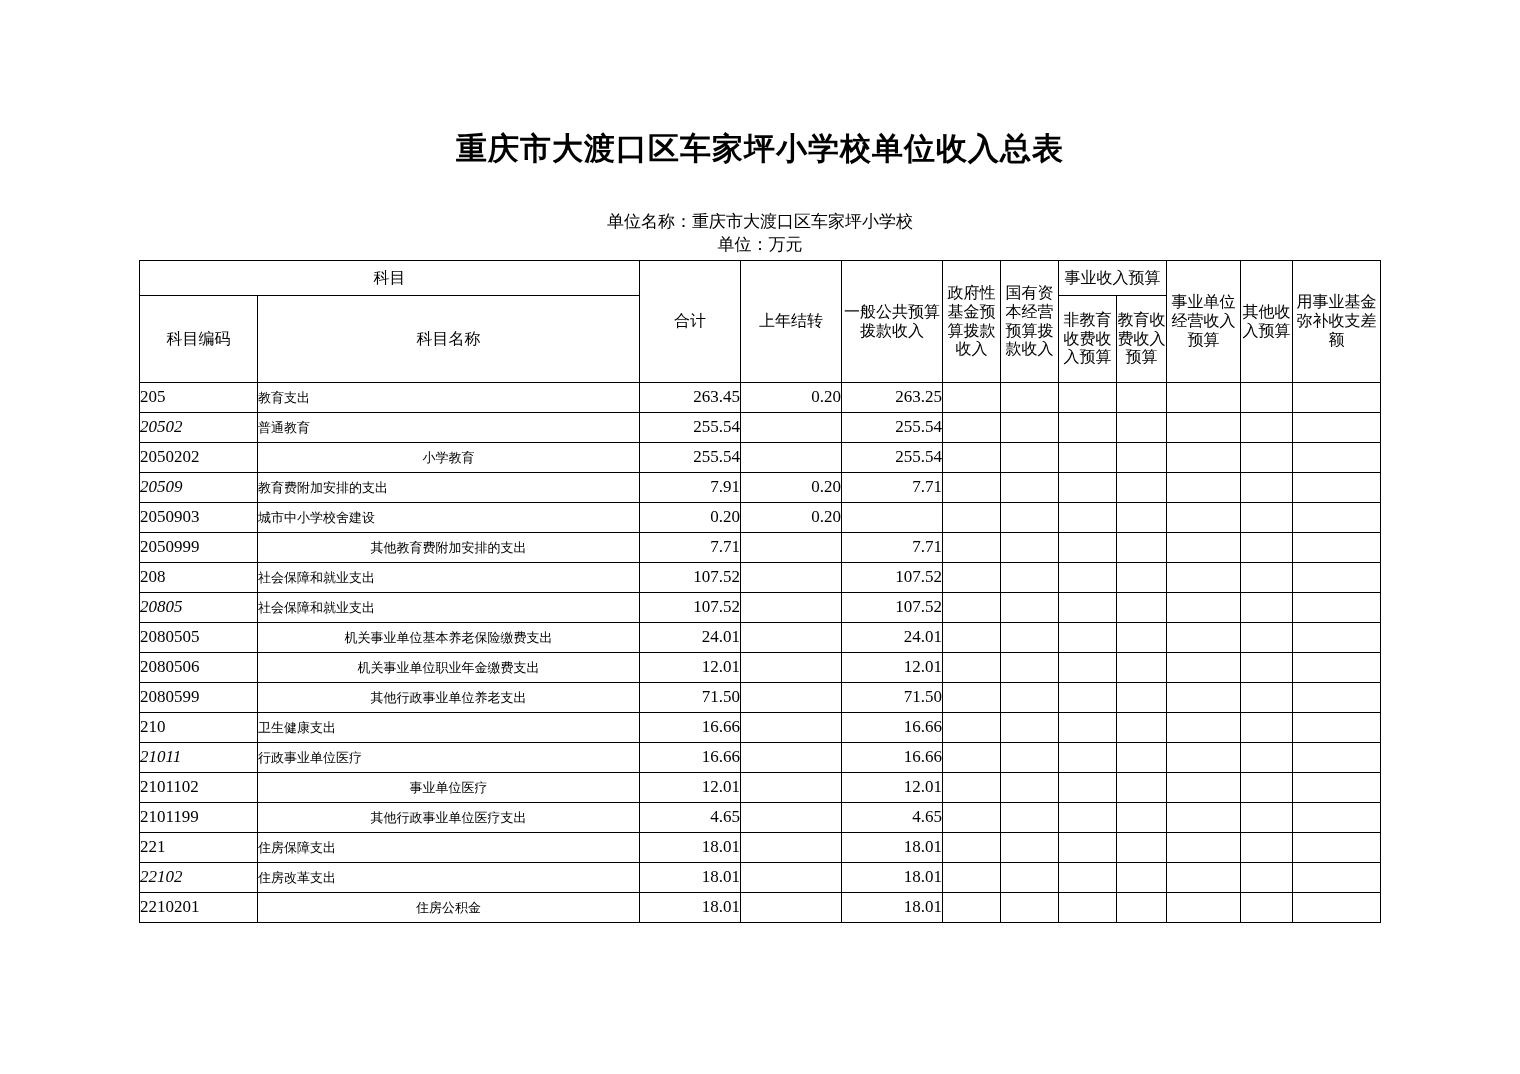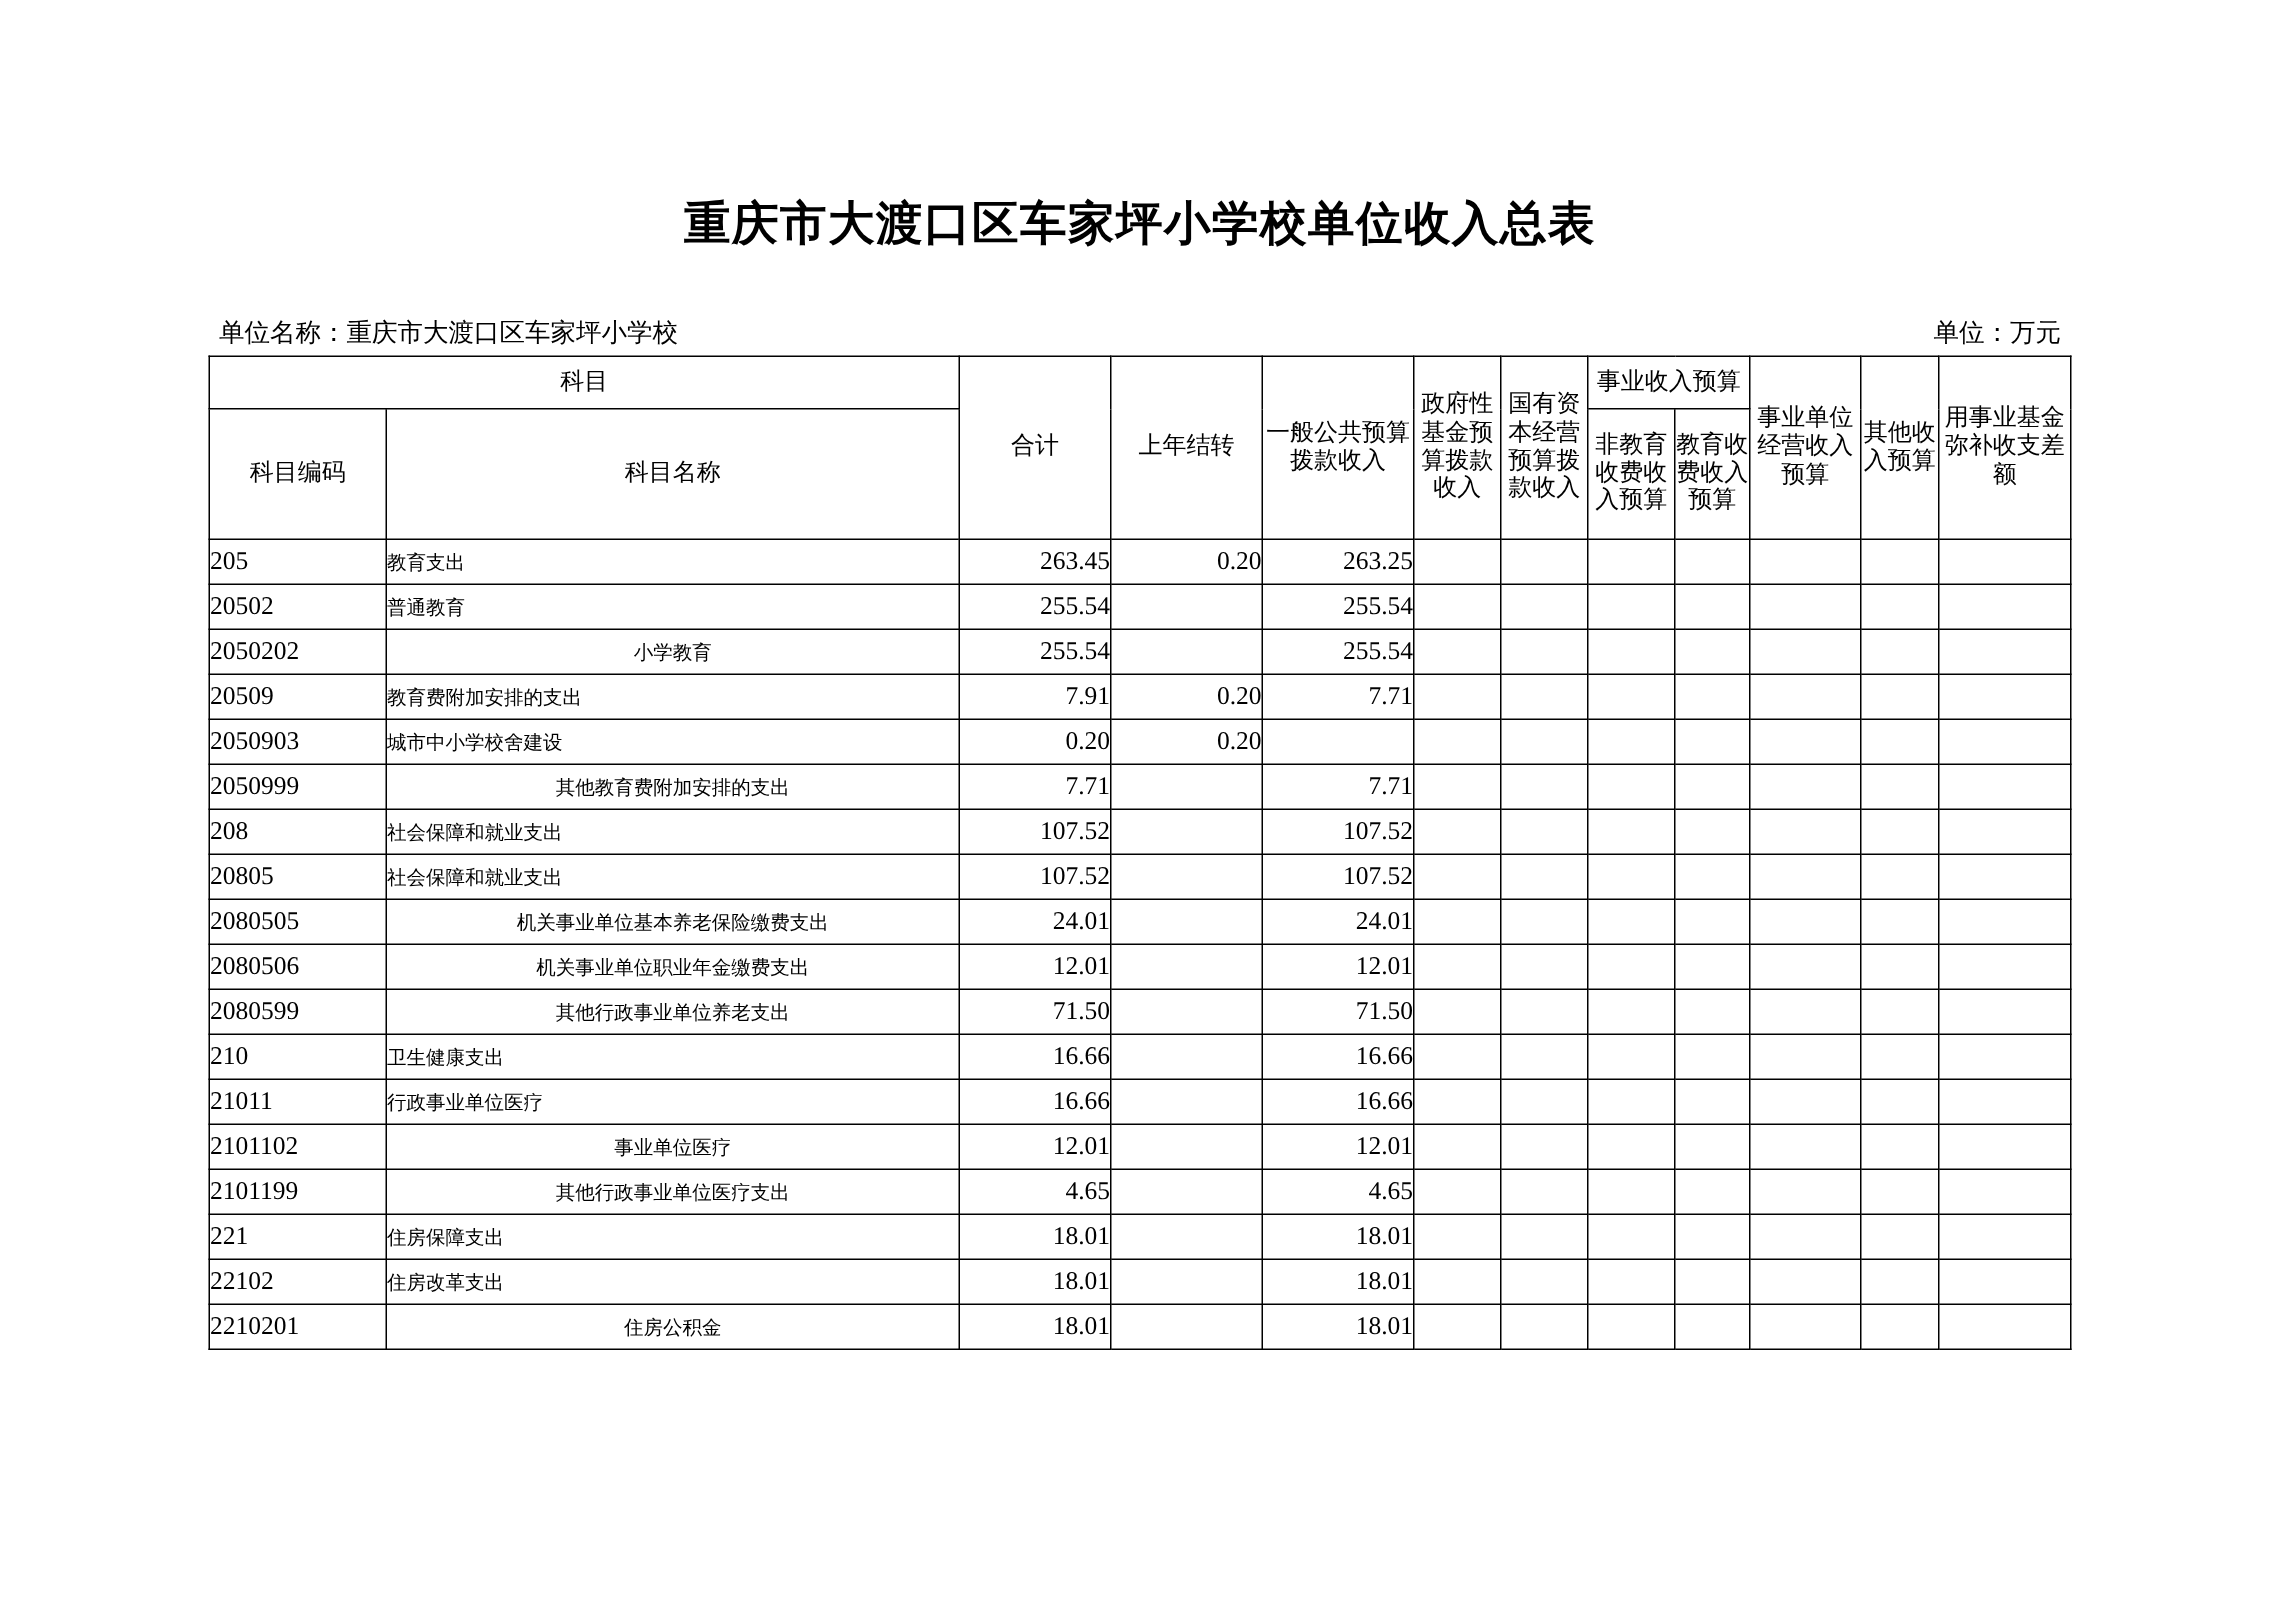--- a/index.html
+++ b/index.html
@@ -33,20 +33,21 @@
   .meta-row {
     display: flex;
     justify-content: space-between;
     align-items: center;
     width: 1232px;
     margin: 0 auto;
     margin-top: 40px;
     font-size: 17px;
     padding: 0 2px 4px 2px;
     box-sizing: border-box;
+    flex-direction: column;
   }
   .meta-left, .meta-right {
     white-space: nowrap;
   }
   table.budget {
     border-collapse: collapse;
     width: 1232px;
     margin: 0 auto;
     table-layout: fixed;
     font-size: 16px;
@@ -77,21 +78,21 @@
     white-space: nowrap;
   }
   td.num {
     text-align: right;
     padding-right: 6px;
     font-size: 17px;
     font-family: "Liberation Serif", "DejaVu Serif", serif;
   }
   
   .ind0 { padding-left: 4px; margin-left: 30px; }
-  .ind1 { padding-left: 18px; }
+  .ind1 { padding-left: 18px; font-style: italic; }
   .ind2 { padding-left: 32px; }
   .nm0 { padding-left: 4px; }
   .nm1 { padding-left: 22px; }
   .nm2 { padding-left: 40px; text-align: center; }
   .nm3 { padding-left: 56px; }
   .footer {
     text-align: center;
     font-size: 18px;
     margin-top: 44px;
     letter-spacing: 2px;

